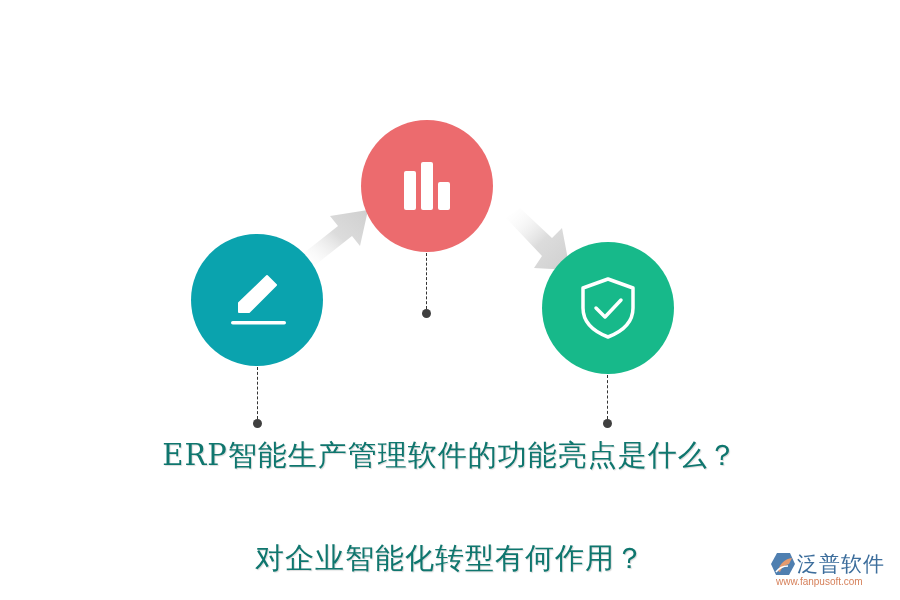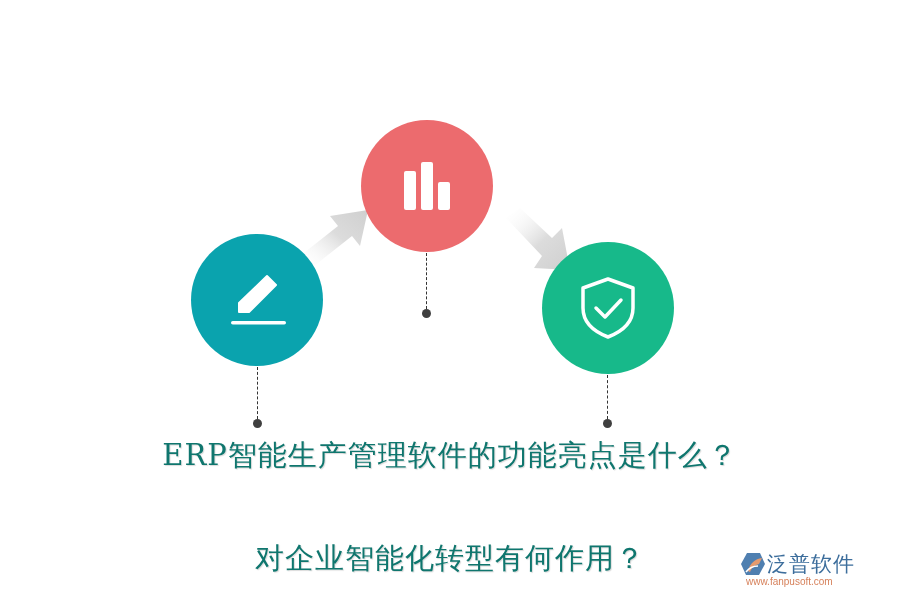--- a/index.html
+++ b/index.html
@@ -22,21 +22,21 @@
       position: absolute; width: 9px; height: 9px; border-radius: 50%;
       background: #3f3f3f;
     }
     .arrow { position: absolute; }
     .title {
       position: absolute; left: 0; width: 900px; text-align: center;
       color: #0f766e; font-size: 29px; line-height: 38px; letter-spacing: 1px;
       text-shadow: 1px 1px 1px rgba(0,0,0,0.15);
     }
     .logo {
-      position: absolute; left: 740px; top: 550px; width: 125px; height: 40px;
+      position: absolute; left: 770px; top: 550px; width: 125px; height: 40px;
     }
     .logo-mark { position: absolute; left: 0; top: 2px; }
     .logo-name {
       position: absolute; left: 27px; top: 0px;
       font-family: "DejaVu Sans", "Liberation Sans", sans-serif;
       font-size: 21px; color: #3d6e9c; letter-spacing: 1px; white-space: nowrap;
     }
     .logo-url {
       position: absolute; left: 6px; top: 26px;
       font-family: Liberation Sans, sans-serif;

